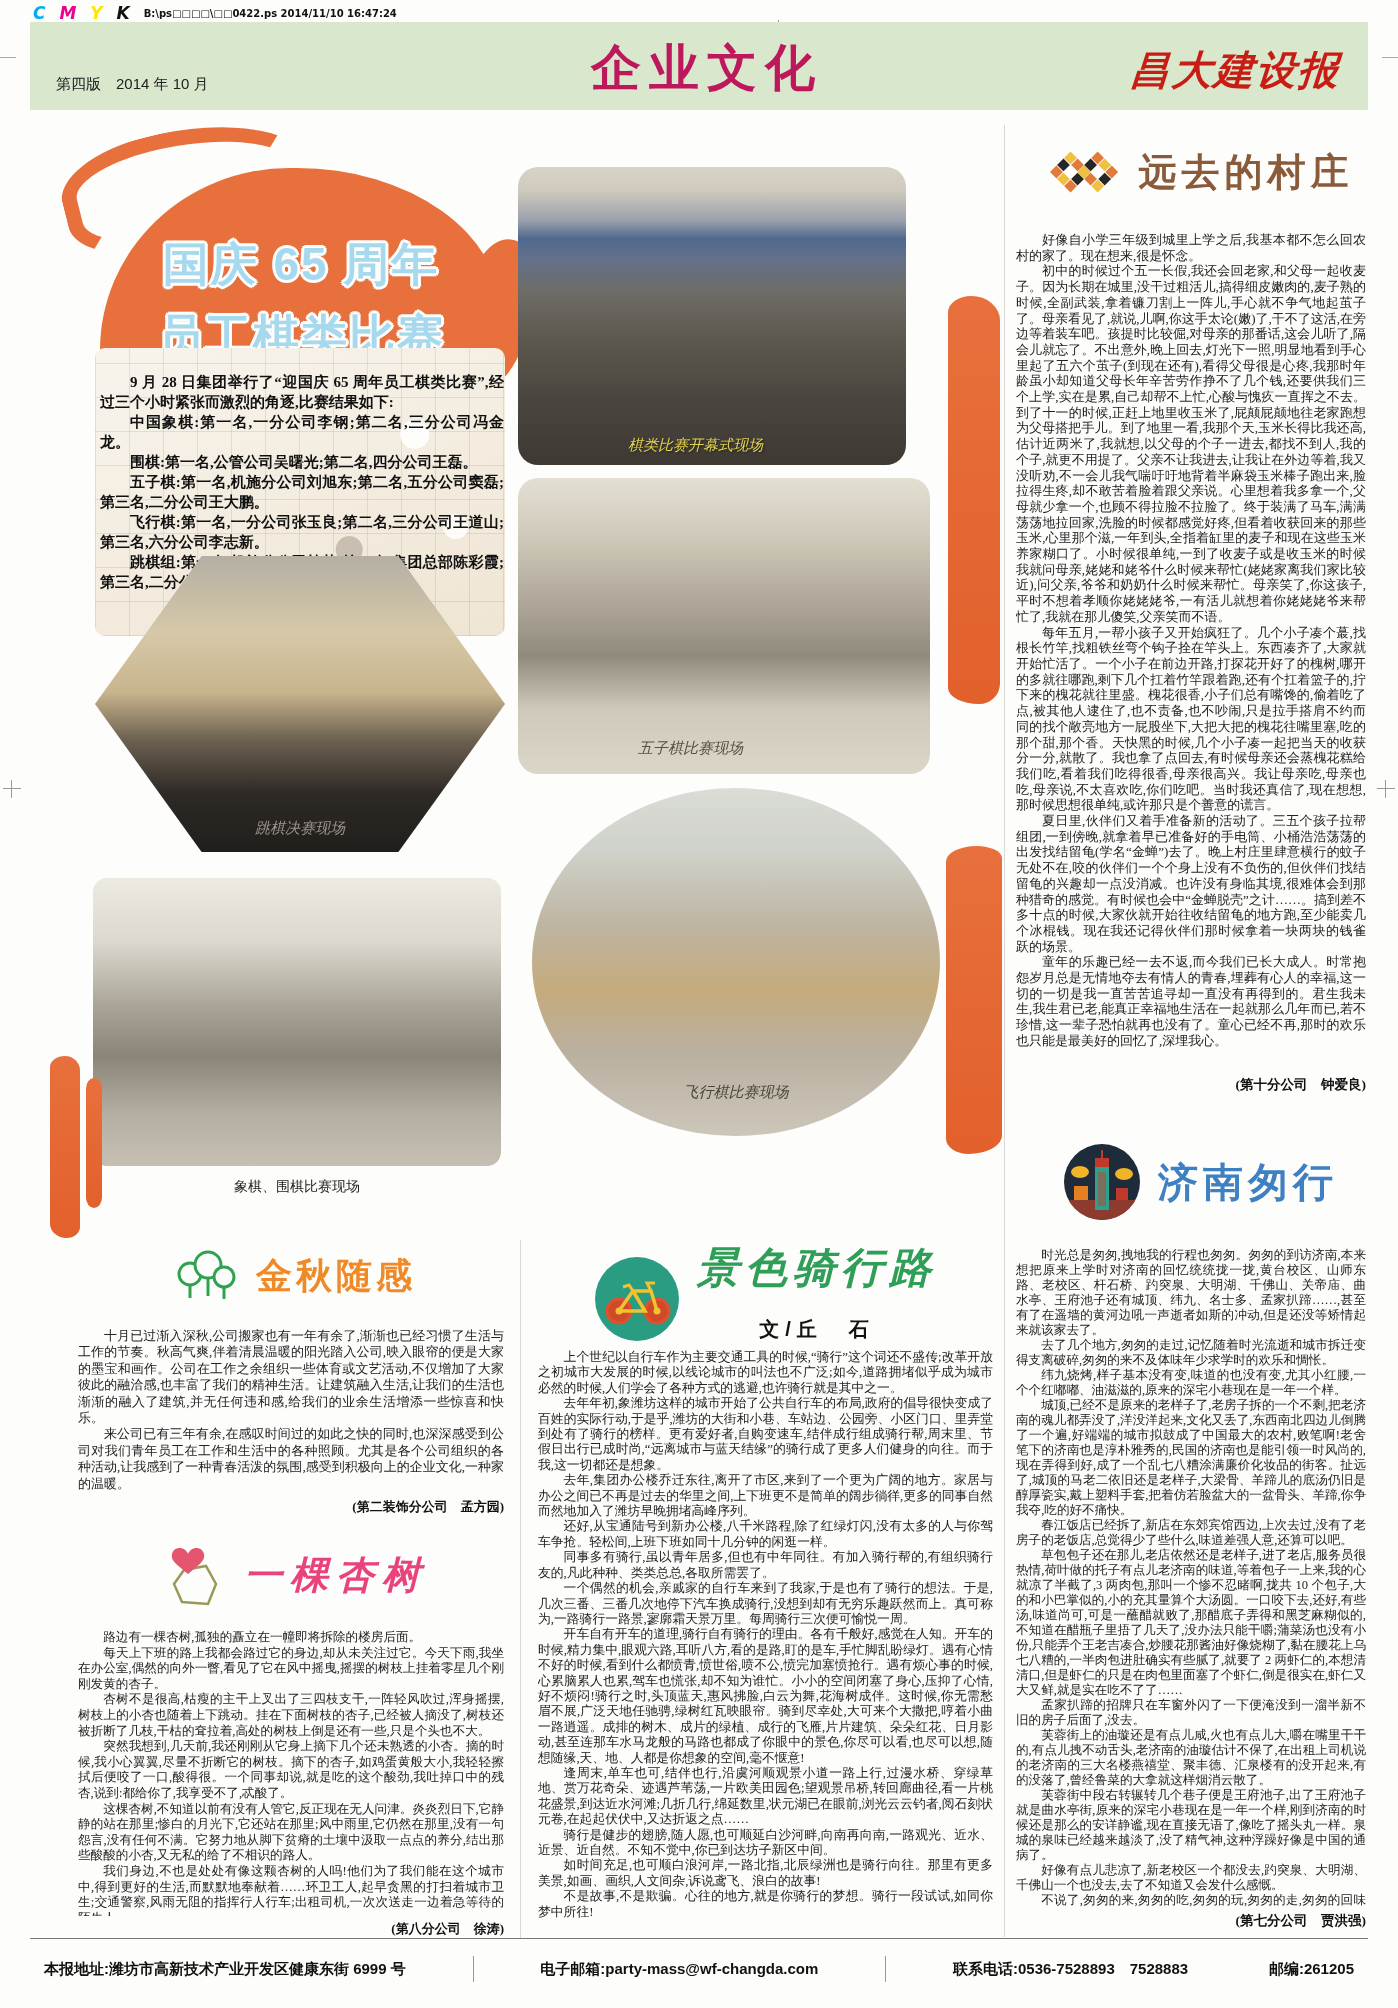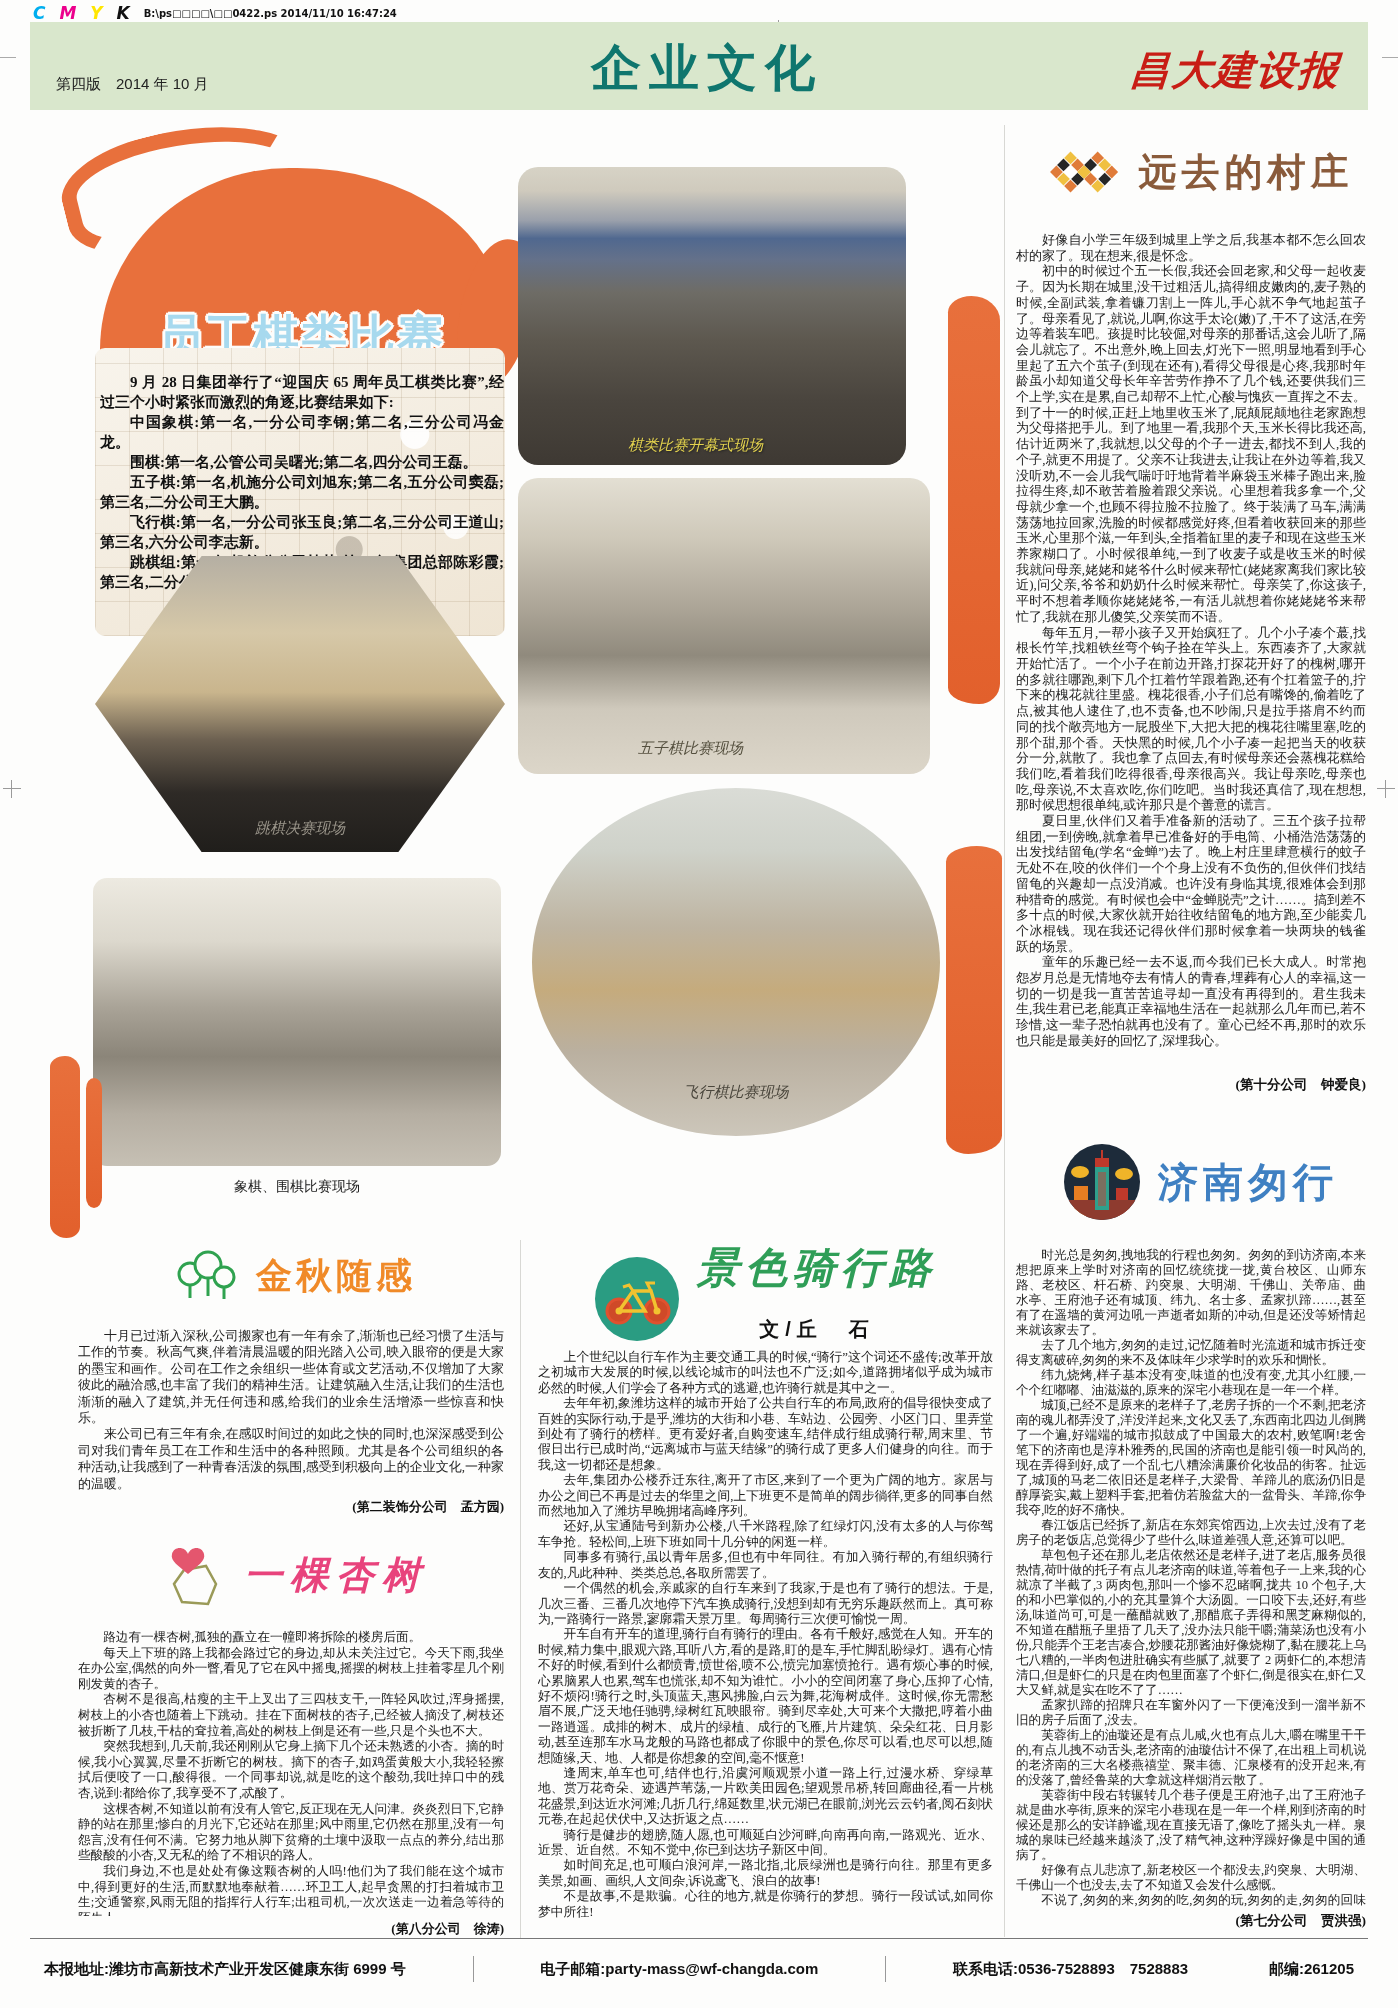--- a/index.html
+++ b/index.html
@@ -14,21 +14,21 @@
   .cross{position:absolute;width:18px;height:18px;}
   .cross::before{content:"";position:absolute;left:0;right:0;top:8px;height:1px;background:#9a9a9a;}
   .cross::after{content:"";position:absolute;top:0;bottom:0;left:8px;width:1px;background:#9a9a9a;}
   .tick{position:absolute;height:1px;width:16px;background:#aaa;}
   
   .green-band{position:absolute;left:30px;right:30px;top:22px;height:88px;background:#d9e7cc;}
   .band-left{position:absolute;left:26px;bottom:16px;font-size:15px;color:#222;
              font-family:"Liberation Sans",sans-serif;}
   .band-title{position:absolute;left:0;right:0;top:0;height:88px;line-height:92px;text-align:center;
               font-family:"Liberation Sans","DejaVu Sans",sans-serif;font-weight:900;font-size:50px;
-              letter-spacing:8px;color:#0f766e;padding-left:16px;}
+              letter-spacing:8px;color:#be185d;padding-left:16px;}
   .band-paper{position:absolute;right:28px;bottom:12px;font-size:40px;font-weight:bold;font-style:italic;
               color:#c81d15;font-family:"DejaVu Serif",serif;letter-spacing:2px;transform:skewX(-4deg);}
   
   .vrule{position:absolute;width:1px;background:#d8d8d4;}
   
   .blob-swoosh{position:absolute;left:62px;top:128px;width:225px;height:86px;
                border:15px solid #e8703c;border-bottom-color:transparent;border-right-color:transparent;
                border-radius:55% 90% 40% 60%;transform:rotate(-14deg);}
   .blob{position:absolute;left:100px;top:168px;width:402px;height:300px;background:#e8703c;
         border-radius:48% 52% 44% 56% / 62% 50% 52% 40%;}
@@ -132,20 +132,21 @@
     <div class="band-left">第四版　2014 年 10 月</div>
     <div class="band-title">企业文化</div>
     <div class="band-paper">昌大建设报</div>
   </div>
 
   <div class="vrule" style="left:520px;top:1240px;height:698px;"></div>
   <div class="vrule" style="left:1004px;top:125px;height:1812px;"></div>
 
   <div class="blob-swoosh"></div>
   <div class="blob">
+    <div class="blob-title blob-line1">国庆 65 周年</div>
     <div class="blob-title blob-line2">员工棋类比赛</div>
   </div>
   <div class="board-bg"></div>
   <div class="chess-intro">
     <p>9 月 28 日集团举行了“迎国庆 65 周年员工棋类比赛”,经过三个小时紧张而激烈的角逐,比赛结果如下:</p>
     <p>中国象棋:第一名,一分公司李钢;第二名,三分公司冯金龙。</p>
     <p>围棋:第一名,公管公司吴曙光;第二名,四分公司王磊。</p>
     <p>五子棋:第一名,机施分公司刘旭东;第二名,五分公司窦磊;第三名,二分公司王大鹏。</p>
     <p>飞行棋:第一名,一分公司张玉良;第二名,三分公司王道山;第三名,六分公司李志新。</p>
     <p>跳棋组:第一名,机施分公司杜芳;第二名,集团总部陈彩霞;第三名,二分公司于长春。</p>

